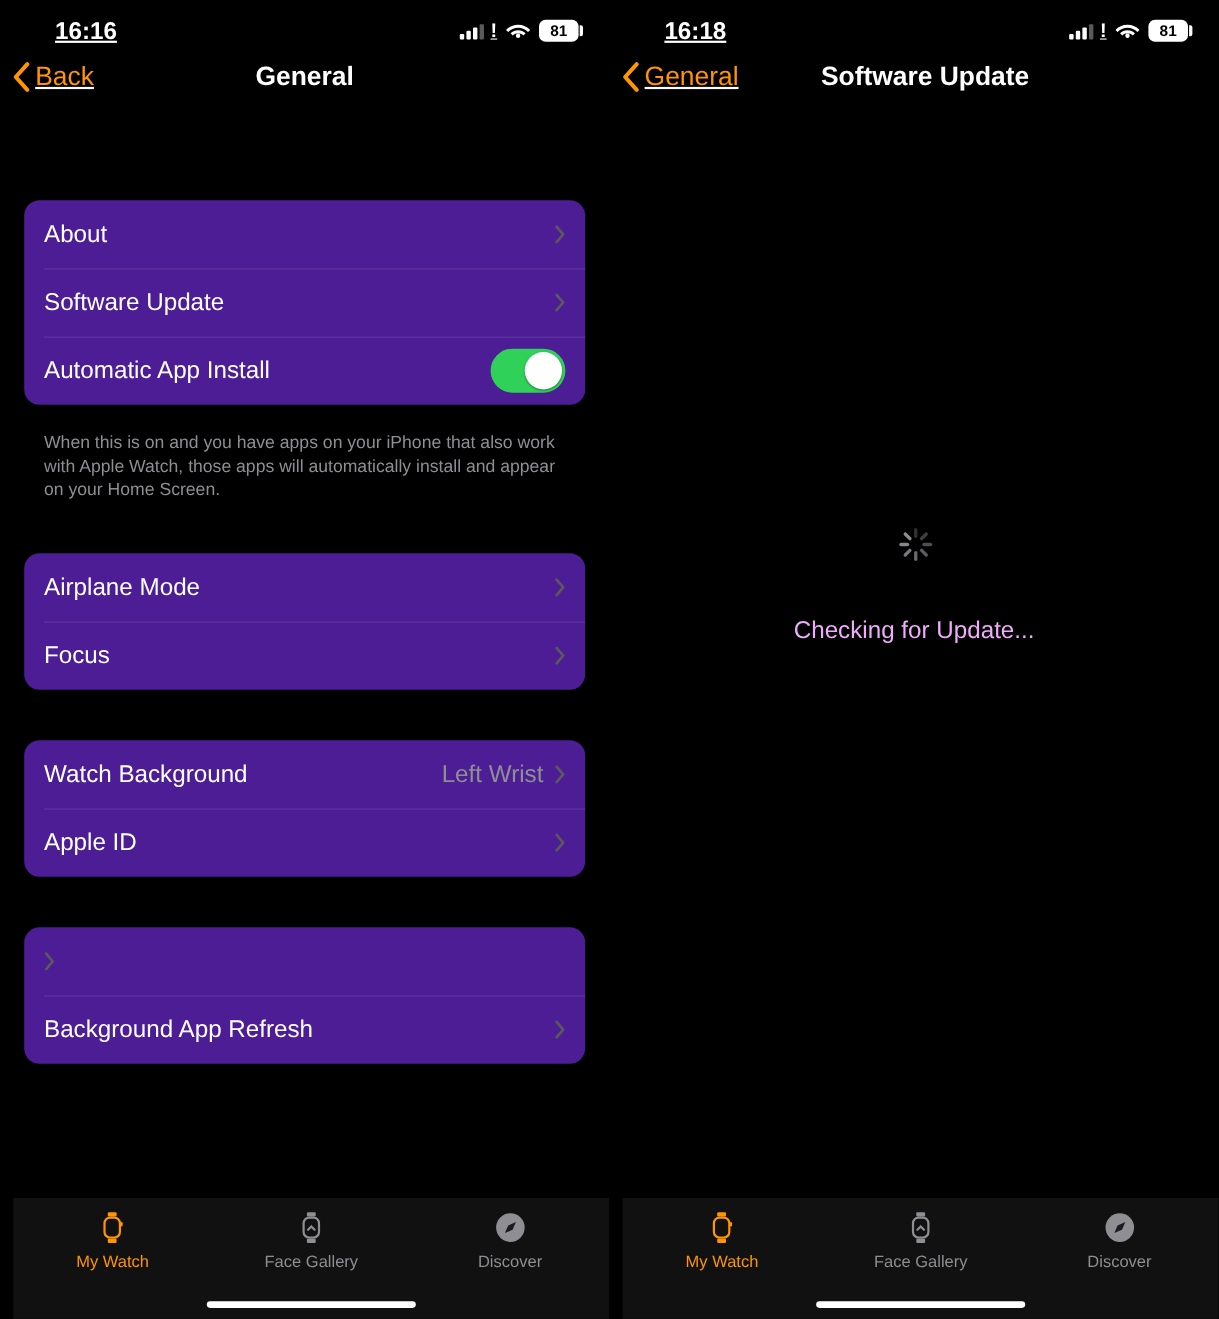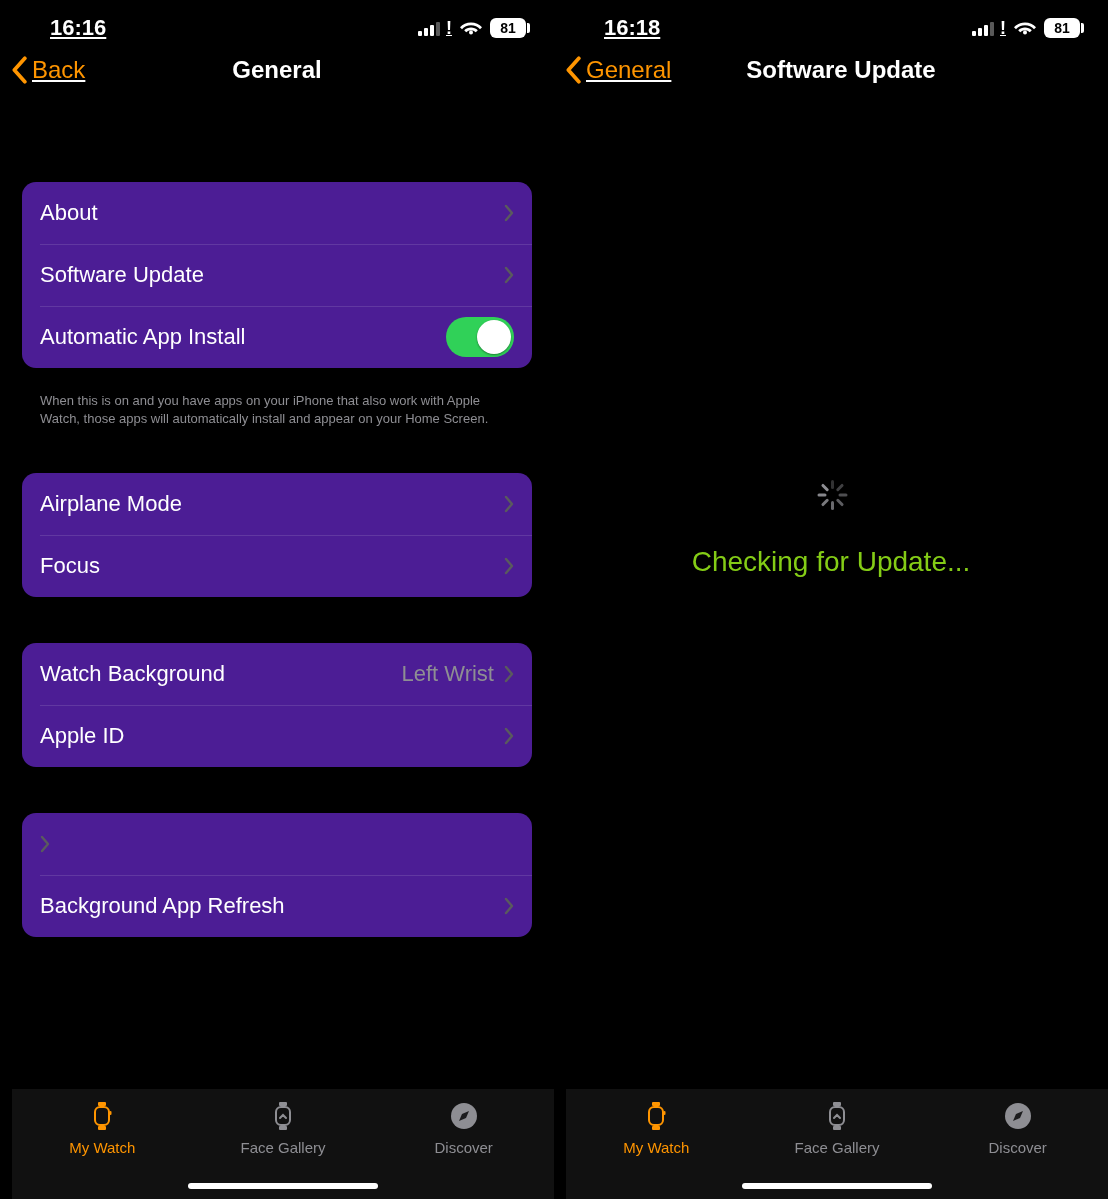--- a/index.html
+++ b/index.html
@@ -103,30 +103,30 @@
   .toggle {
     width: 68px; height: 40px; border-radius: 20px;
     background: #30d158; position: relative;
   }
   .toggle .knob {
     position:absolute; right:3px; top:3px; width:34px; height:34px;
     background:#fff; border-radius:50%;
     box-shadow: 0 1px 2px rgba(0,0,0,.4);
   }
   .footer-text {
-    color: #8e8e93; font-size: 13px; line-height: 1.35;
+    color: #8e8e93; font-size: 16px; line-height: 1.35;
     padding: 12px 18px 0 18px;
     margin-top: -34px;
     margin-bottom: 46px;
   }
   
   .loading {
     position:absolute; left:0; right:0; top: 40%;
-    display:flex; flex-direction:column; align-items:center; gap:36px;
-    color:#84cc16; font-size:28px;
+    display:flex; flex-direction:column; align-items:center; gap:50px;
+    color:#f0abfc; font-size:22px;
   }
   .spinner { width:30px; height:30px; position:relative; }
   .spinner .tick {
     position:absolute; left:50%; top:0; width:3px; height:9px;
     background:#8e8e93; border-radius:2px;
     transform-origin: 50% 15px;
   }
   
   .tabbar {
     position:absolute; left:12px; right:0; bottom:0; height:110px;

